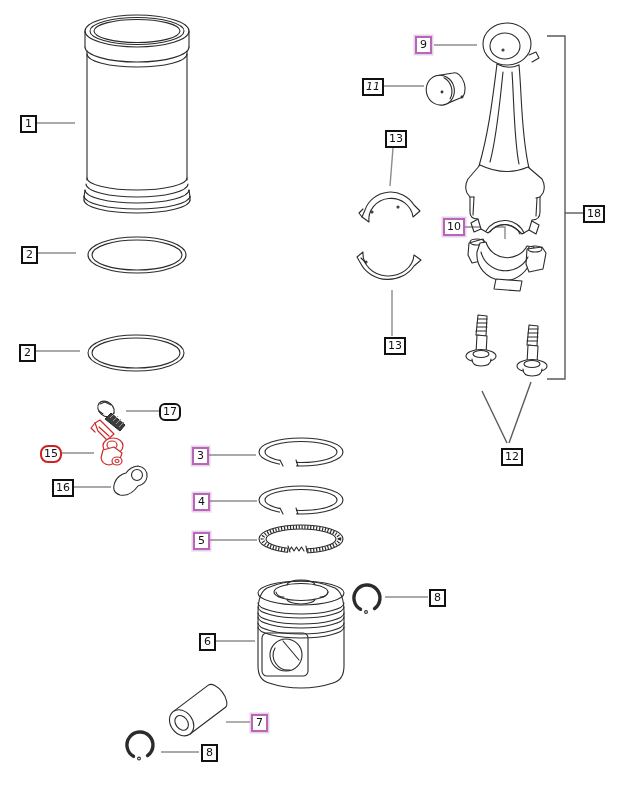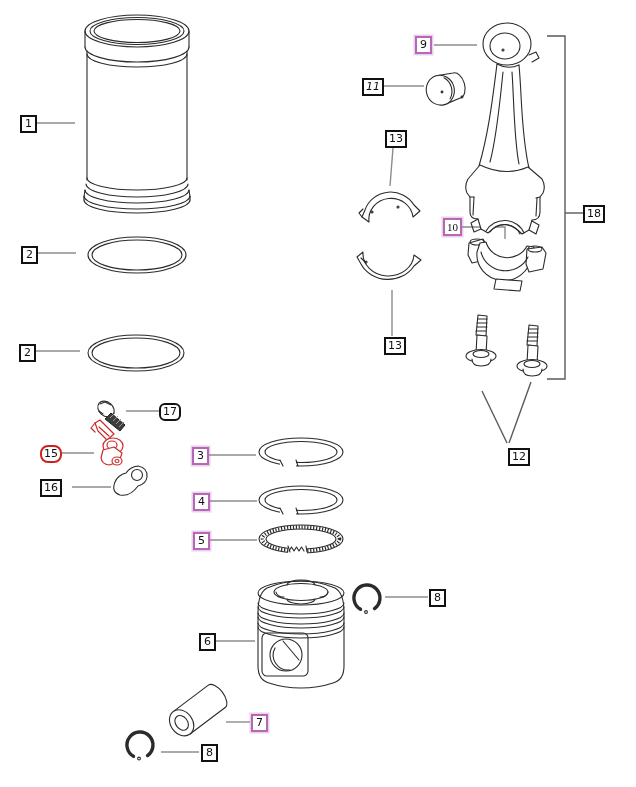--- a/index.html
+++ b/index.html
@@ -253,26 +253,26 @@
 
   </svg>
 
   <div class="callout" style="left:20px;  top:115px;">1</div>
   <div class="callout" style="left:21px;  top:246px;">2</div>
   <div class="callout" style="left:19px;  top:344px;">2</div>
   <div class="callout highlight" style="left:415px; top:36px;">9</div>
   <div class="callout" style="left:362px; top:78px;font-style:italic;">11</div>
   <div class="callout" style="left:385px; top:130px;">13</div>
   <div class="callout" style="left:384px; top:337px;">13</div>
-  <div class="callout highlight" style="left:443px; top:218px;font-family:Liberation Serif, serif;">10</div>
+  <div class="callout highlight" style="left:443px; top:218px;">10</div>
   <div class="callout" style="left:583px; top:205px;">18</div>
-  <div class="callout" style="left:501px; top:448px;margin-left:7px;">12</div>
+  <div class="callout" style="left:501px; top:448px;">12</div>
   <div class="callout" style="left:159px; top:403px;border-radius:6px;">17</div>
   <div class="callout alert" style="left:40px;  top:445px;border-radius:8px;">15</div>
-  <div class="callout" style="left:40px;  top:479px;">16</div>
+  <div class="callout" style="left:52px;  top:479px;">16</div>
   <div class="callout highlight" style="left:192px; top:447px;">3</div>
   <div class="callout highlight" style="left:193px; top:493px;">4</div>
   <div class="callout highlight" style="left:193px; top:532px;">5</div>
   <div class="callout" style="left:199px; top:633px;">6</div>
   <div class="callout" style="left:429px; top:589px;">8</div>
   <div class="callout highlight" style="left:251px; top:714px;">7</div>
   <div class="callout" style="left:201px; top:744px;">8</div>
 
 </div>
 

